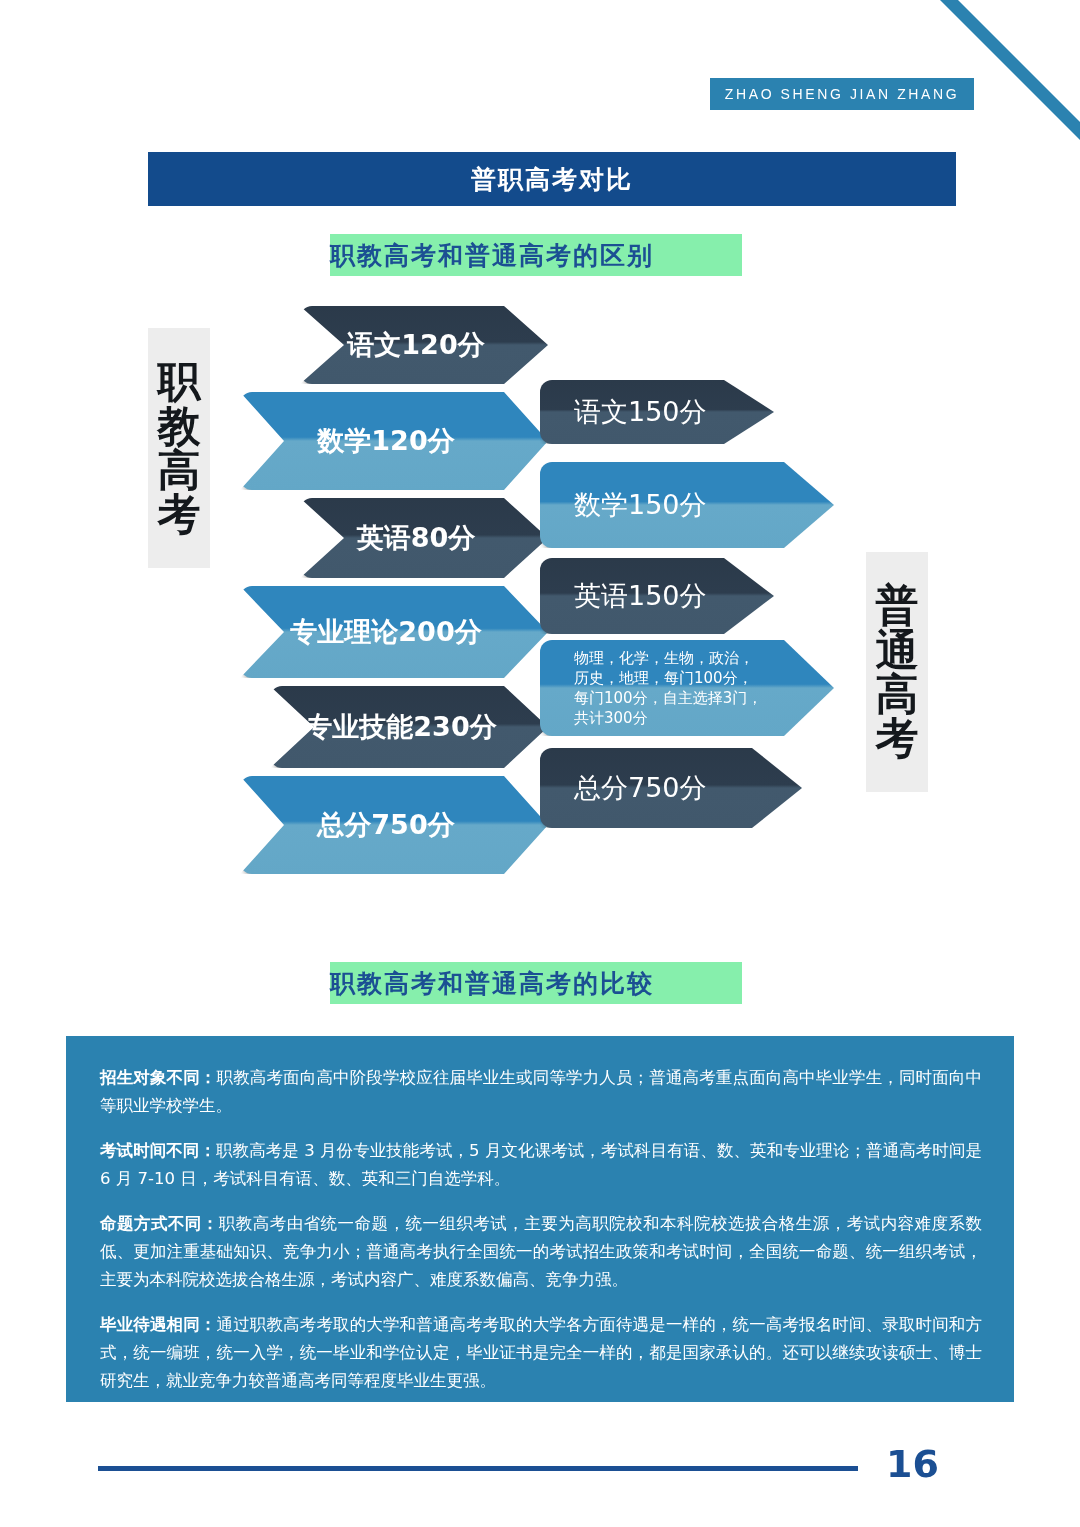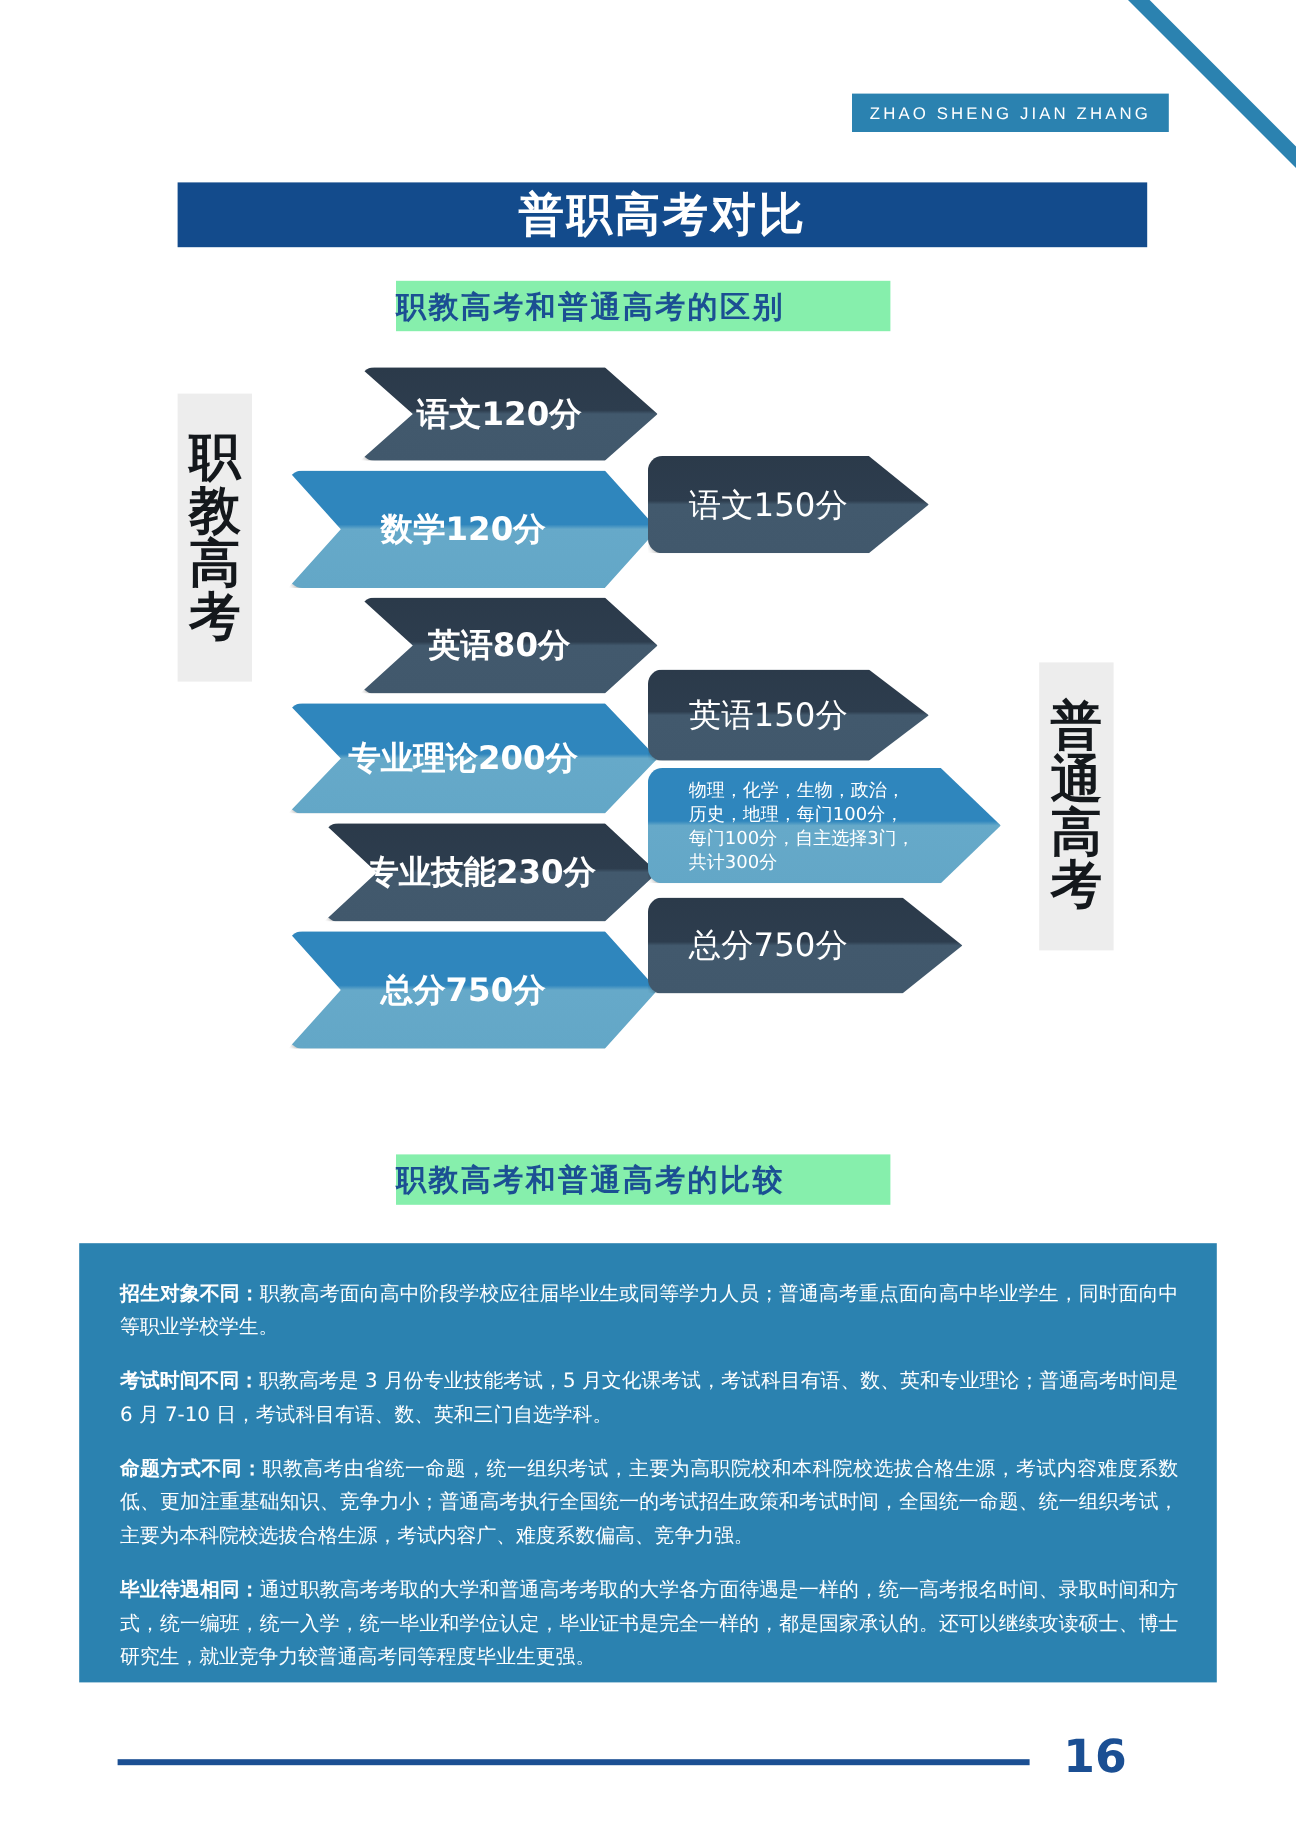--- a/index.html
+++ b/index.html
@@ -37,21 +37,21 @@
   }
 
   
   .title-bar {
     position: absolute; top: 152px; left: 148px;
     width: 808px; height: 54px;
     background: #134b8c;
     display: flex; align-items: center; justify-content: center;
   }
   .title-bar .t {
-    color: #ffffff; font-size: 38px; font-weight: bold; letter-spacing: 2px;
+    color: #ffffff; font-size: 25px; font-weight: bold; letter-spacing: 2px;
     font-family: "DejaVu Sans", sans-serif;
   }
 
   
   .sec-head {
     position: absolute;
     background: #86efac;
     display: flex; align-items: center; justify-content: flex-start;
   }
   .sec-head span {
@@ -187,24 +187,27 @@
     </div>
 
     <div class="arrow left dark" style="left:270px; top:390px; width:278px; height:82px; border-radius:12px;">
       <span class="lbl sz-22">专业技能230分</span>
     </div>
 
     <div class="arrow left blue" style="left:240px; top:480px; width:308px; height:98px; border-radius:12px;">
       <span class="lbl sz-22">总分750分</span>
     </div>
 
-    <div class="arrow right dark" style="left:540px; top:84px; width:234px; height:81px; border-radius:12px;">
+    <div class="arrow right dark" style="left:540px; top:84px; width:234px; height:64px; border-radius:12px;">
       <span class="lbl sz-22">语文150分</span>
     </div>
 
+    <div class="arrow right blue" style="left:540px; top:166px; width:294px; height:86px; border-radius:12px;">
+      <span class="lbl sz-22">数学150分</span>
+    </div>
 
     <div class="arrow right dark" style="left:540px; top:262px; width:234px; height:76px; border-radius:12px;">
       <span class="lbl sz-22">英语150分</span>
     </div>
 
     <div class="arrow right blue" style="left:540px; top:344px; width:294px; height:96px; border-radius:12px;">
       <span class="lbl sz-sm">物理，化学，生物，政治，
 历史，地理，每门100分，
 每门100分，自主选择3门，
 共计300分</span>

